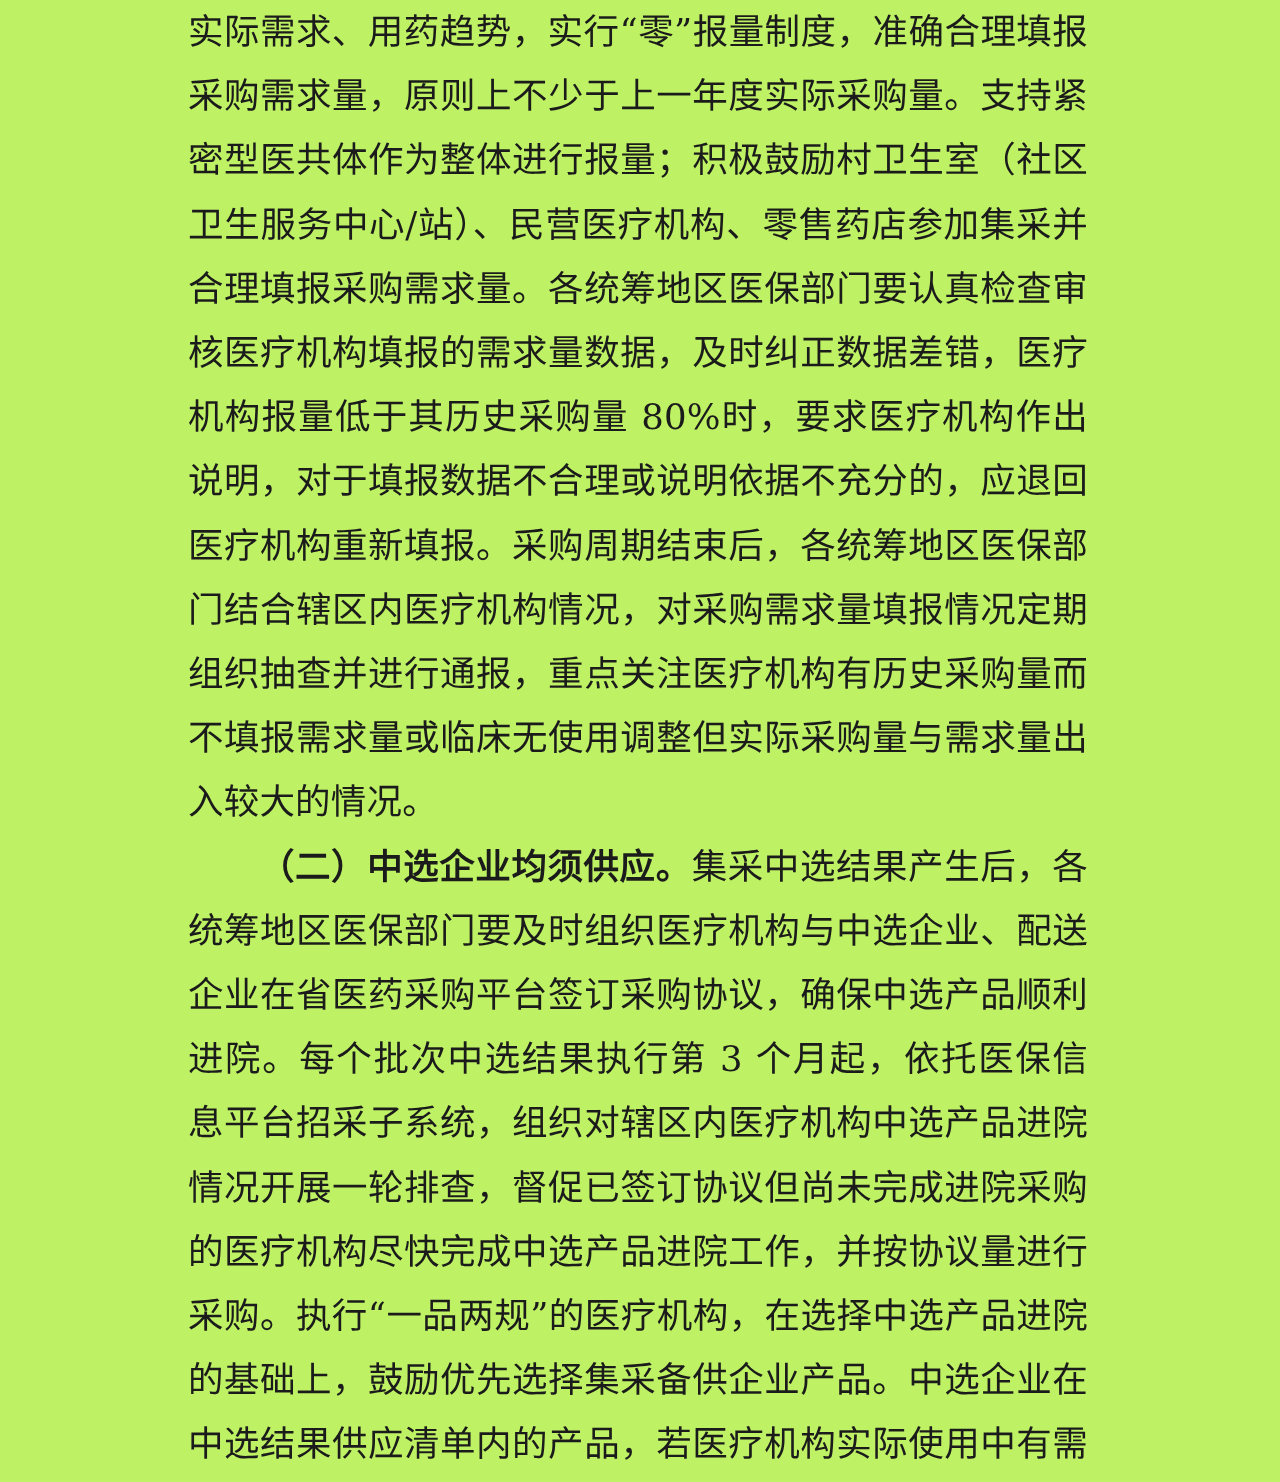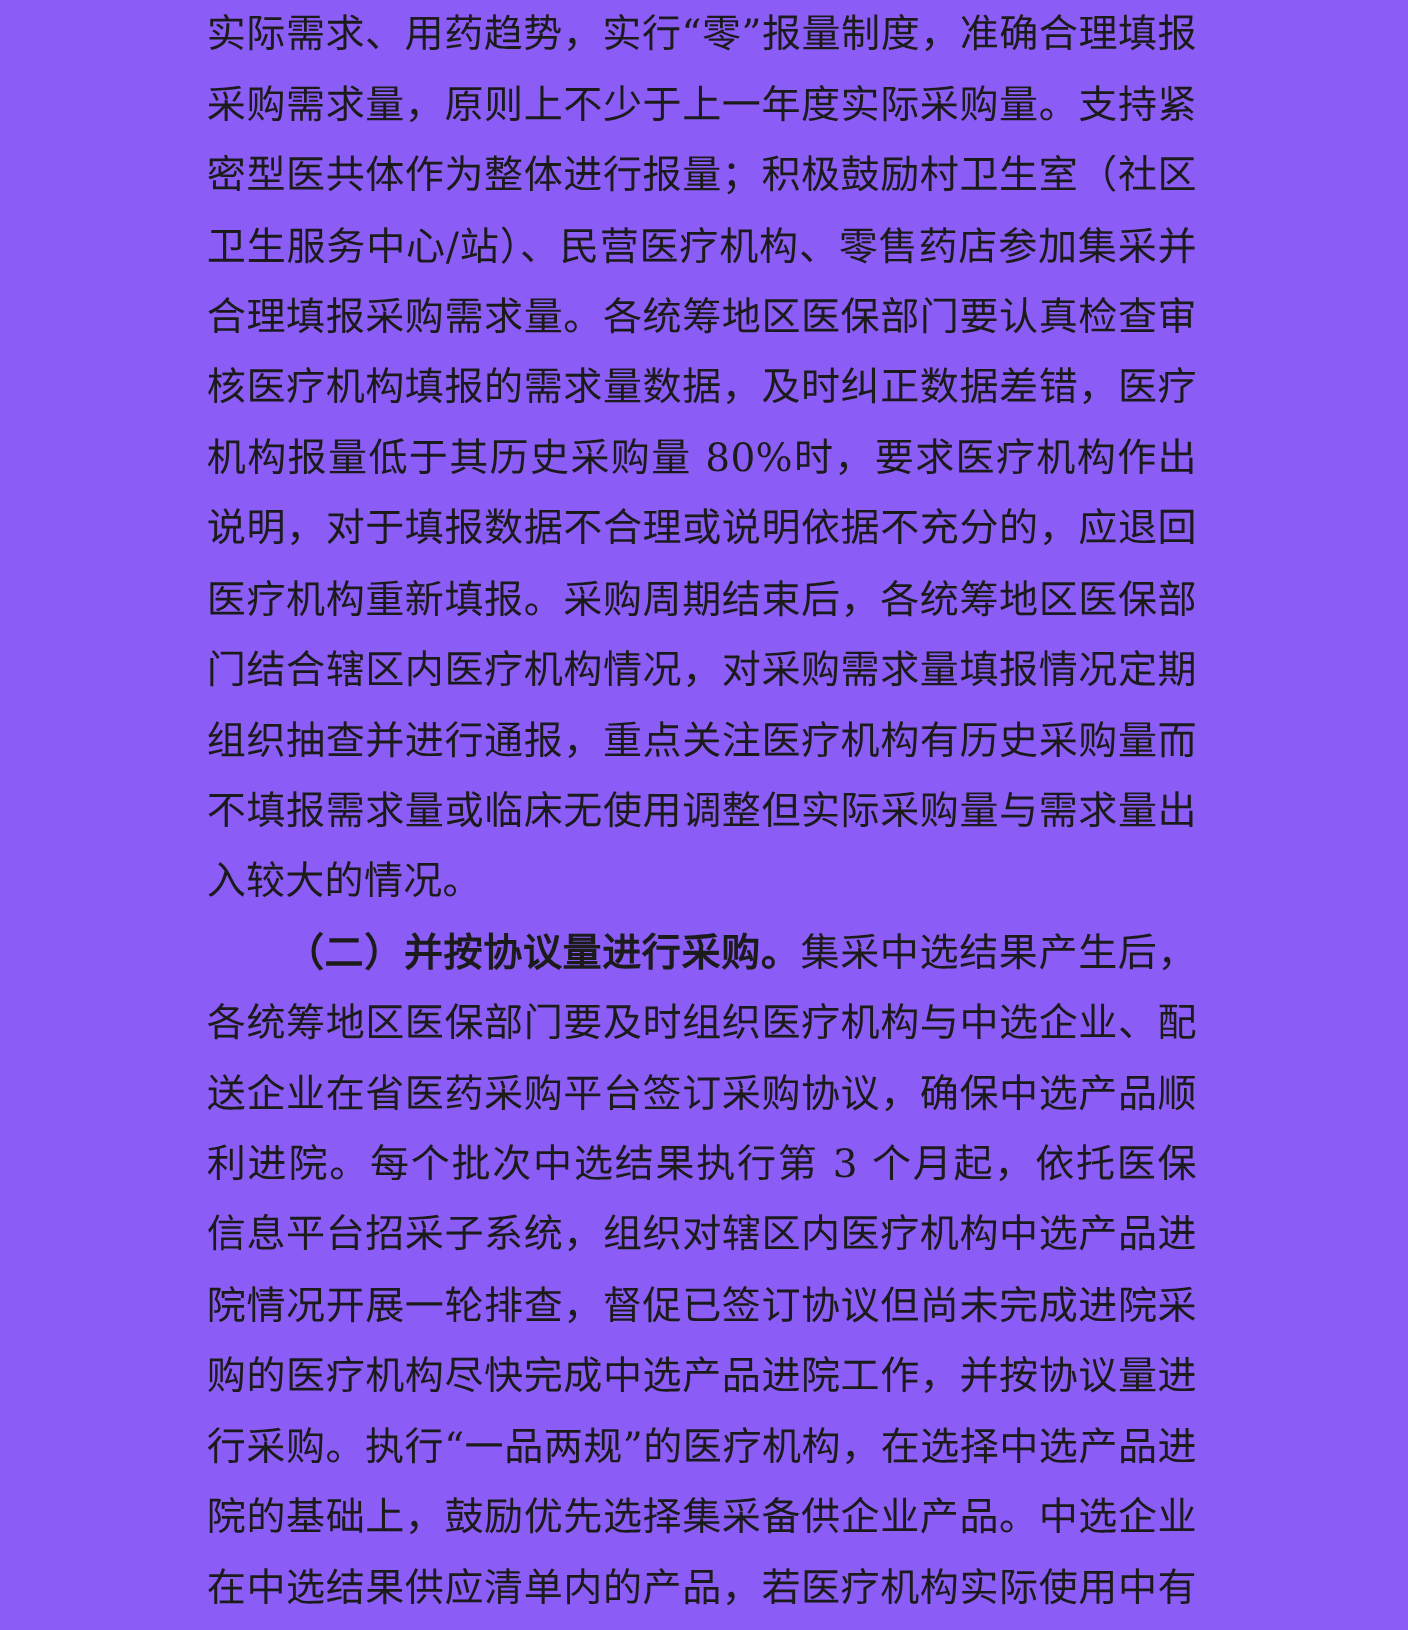--- a/index.html
+++ b/index.html
@@ -4,21 +4,21 @@
 <style>
   html, body {
     margin: 0;
     padding: 0;
     background: #ffffff;
   }
   .page {
     position: relative;
     width: 1280px;
     height: 1482px;
-    background: #8b5cf6;
+    background: #bef264;
     overflow: hidden;
   }
   .doc-body {
     position: absolute;
     left: 188px;
     top: 0px;
     width: 900px;
   }
   p.para {
     margin: 0;
@@ -46,16 +46,16 @@
   }
 </style>
 </head>
 <body>
 
 <div class="page">
   <div class="doc-body">
 
     <p class="para first">实际需求、用药趋势，实行“零”报量制度，准确合理填报采购需求量，原则上不少于上一年度实际采购量。支持紧密型医共体作为整体进行报量；积极鼓励村卫生室（社区卫生服务中心/站）、民营医疗机构、零售药店参加集采并合理填报采购需求量。各统筹地区医保部门要认真检查审核医疗机构填报的需求量数据，及时纠正数据差错，医疗机构报量低于其历史采购量 80%时，要求医疗机构作出说明，对于填报数据不合理或说明依据不充分的，应退回医疗机构重新填报。采购周期结束后，各统筹地区医保部门结合辖区内医疗机构情况，对采购需求量填报情况定期组织抽查并进行通报，重点关注医疗机构有历史采购量而不填报需求量或临床无使用调整但实际采购量与需求量出入较大的情况。</p>
 
-    <p class="para indent"><b class="bold">（二）并按协议量进行采购。</b><span>集采中选结果产生后，各统筹地区医保部门要及时组织医疗机构与中选企业、配送企业在省医药采购平台签订采购协议，确保中选产品顺利进院。每个批次中选结果执行第 3 个月起，依托医保信息平台招采子系统，组织对辖区内医疗机构中选产品进院情况开展一轮排查，督促已签订协议但尚未完成进院采购的医疗机构尽快完成中选产品进院工作，并按协议量进行采购。执行“一品两规”的医疗机构，在选择中选产品进院的基础上，鼓励优先选择集采备供企业产品。中选企业在中选结果供应清单内的产品，若医疗机构实际使用中有需求，中选企业均须供应。</span></p>
+    <p class="para indent"><b class="bold">（二）中选企业均须供应。</b><span>集采中选结果产生后，各统筹地区医保部门要及时组织医疗机构与中选企业、配送企业在省医药采购平台签订采购协议，确保中选产品顺利进院。每个批次中选结果执行第 3 个月起，依托医保信息平台招采子系统，组织对辖区内医疗机构中选产品进院情况开展一轮排查，督促已签订协议但尚未完成进院采购的医疗机构尽快完成中选产品进院工作，并按协议量进行采购。执行“一品两规”的医疗机构，在选择中选产品进院的基础上，鼓励优先选择集采备供企业产品。中选企业在中选结果供应清单内的产品，若医疗机构实际使用中有需求，中选企业均须供应。</span></p>
 
   </div>
 </div>
 
 </body></html>

